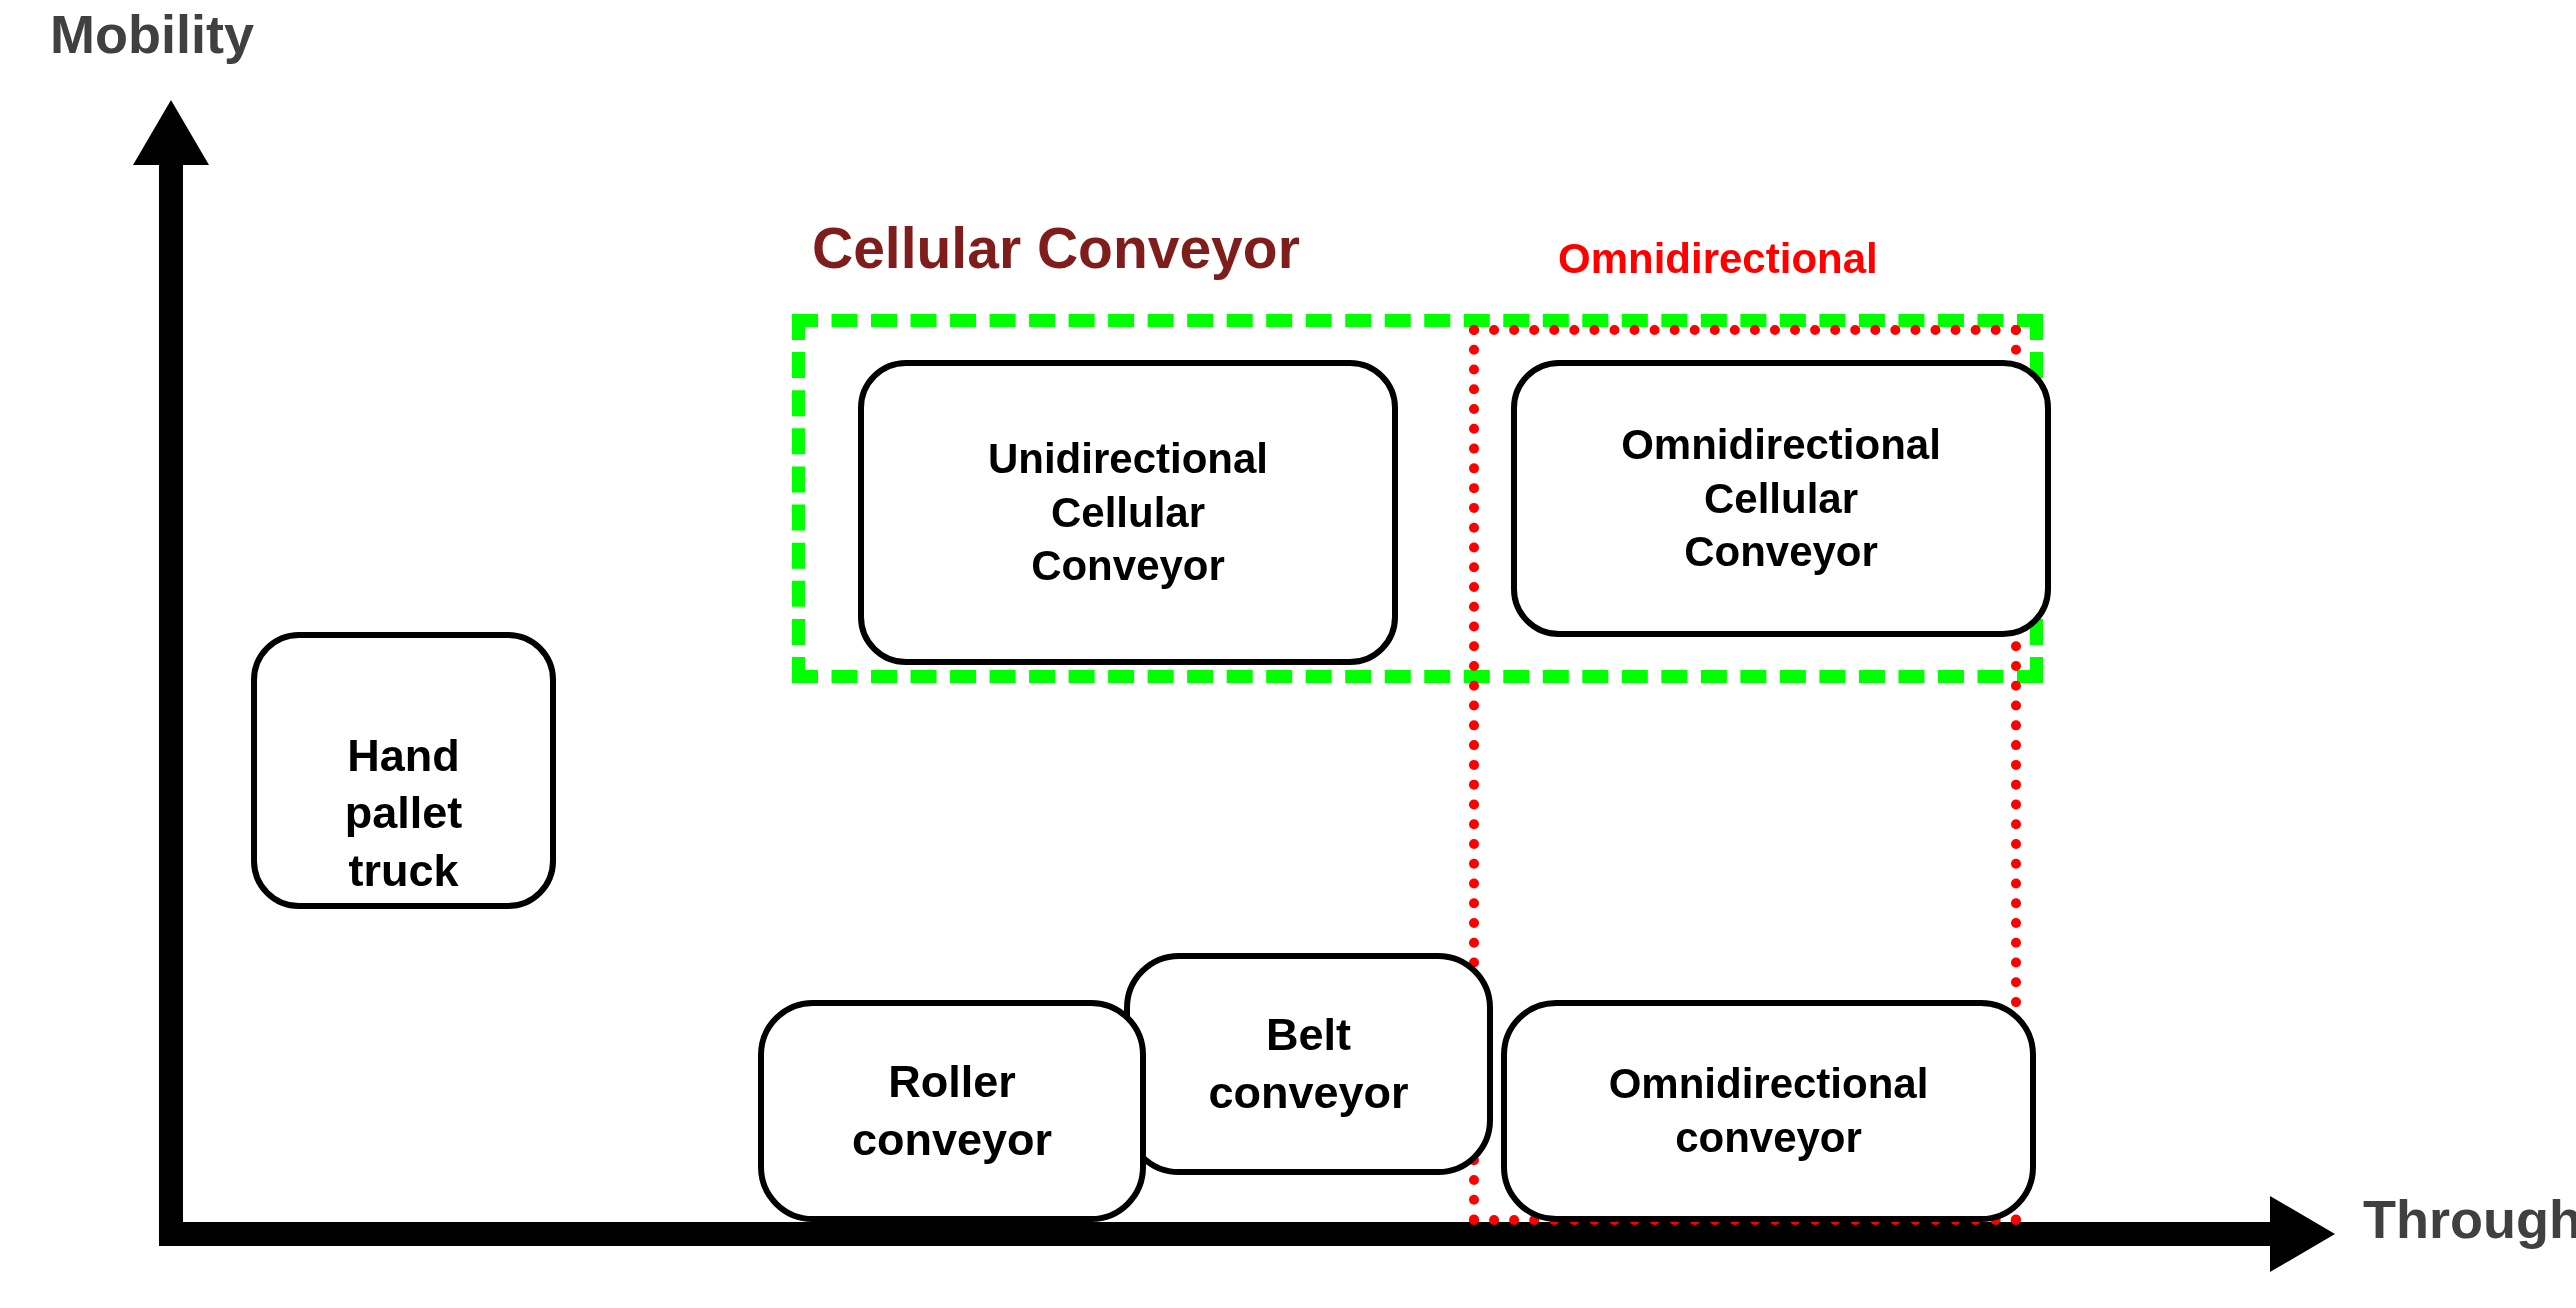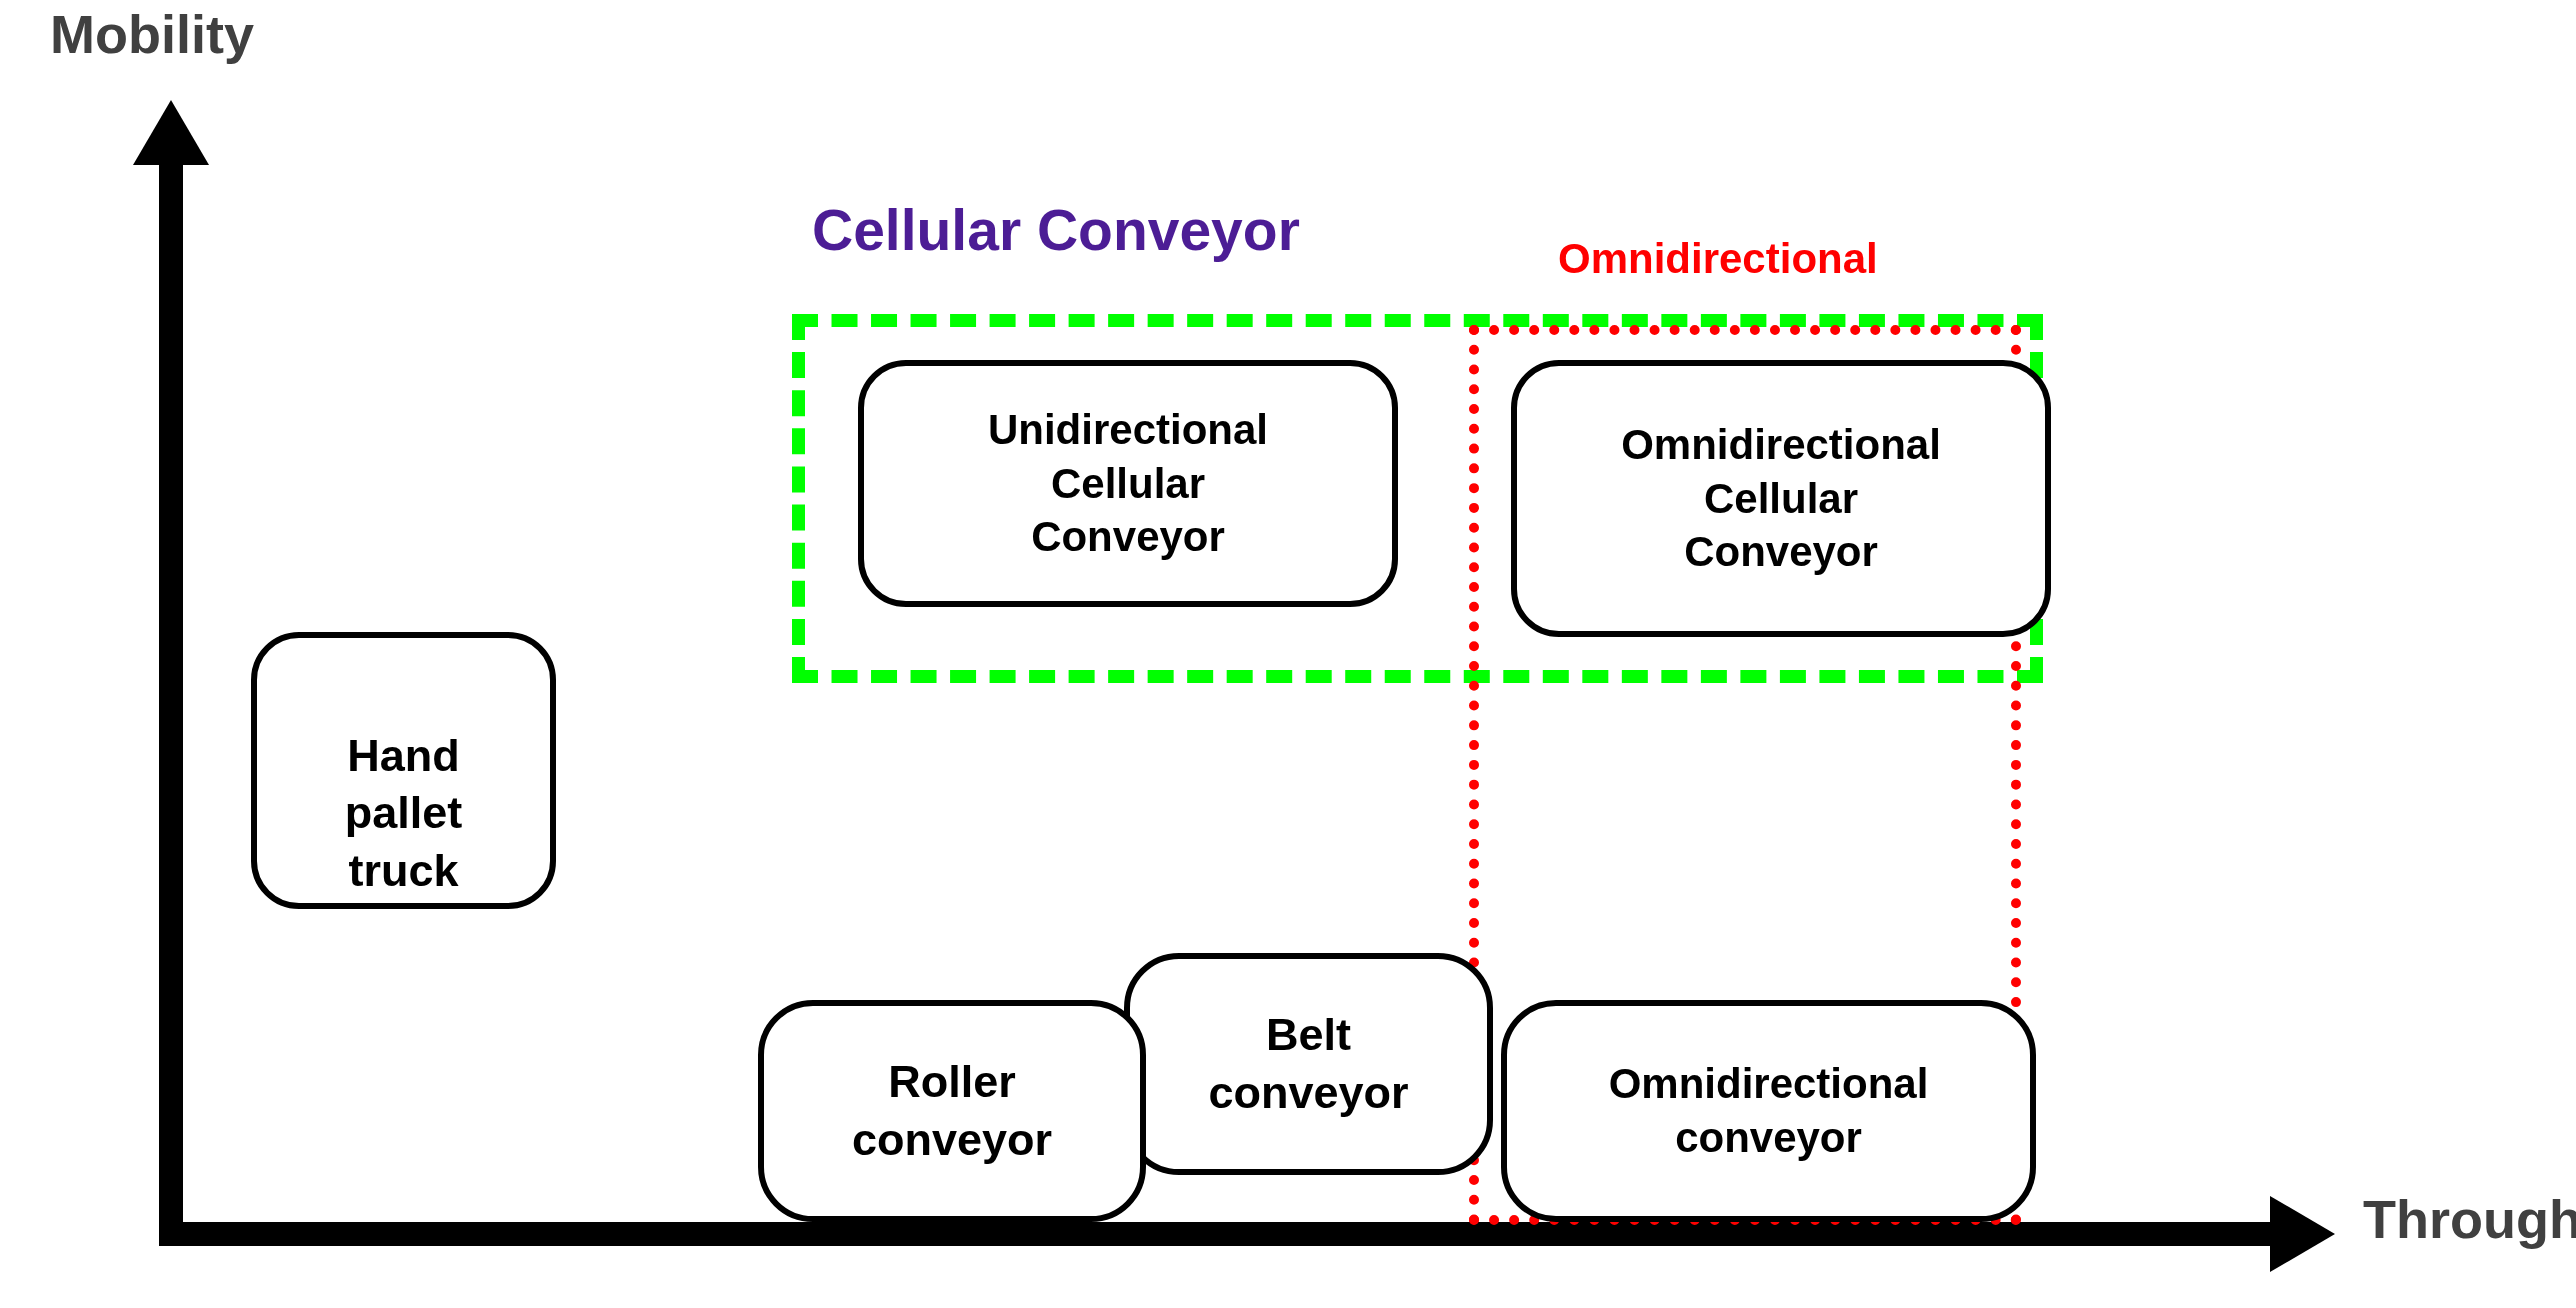--- a/index.html
+++ b/index.html
@@ -91,23 +91,23 @@
 
   
   .group-caption {
     position: absolute;
     font-weight: bold;
     line-height: 1;
     white-space: nowrap;
   }
   #caption-cellular-conveyor {
     left: 812px;
-    top: 202px;
+    top: 220px;
     font-size: 57px;
-    color: #4c1d95;
+    color: #7f1d1d;
     text-align: center;
   }
   #caption-omnidirectional {
     left: 1558px;
     top: 238px;
     font-size: 42px;
     color: #ff0000;
   }
 
   
@@ -135,21 +135,21 @@
   }
   #node-hand-pallet-truck {
     left: 251px;  top: 632px;
     width: 305px; height: 277px;
     font-size: 45px;
     border-radius: 48px;
     align-items: flex-end;
   }
   #node-unidirectional-cellular-conveyor {
     left: 858px;  top: 360px;
-    width: 540px; height: 247px;
+    width: 540px; height: 305px;
     font-size: 42px;
     border-radius: 48px;
   }
   #node-omnidirectional-cellular-conveyor {
     left: 1511px; top: 360px;
     width: 540px; height: 277px;
     font-size: 42px;
     border-radius: 48px;
   }
   #node-roller-conveyor {

